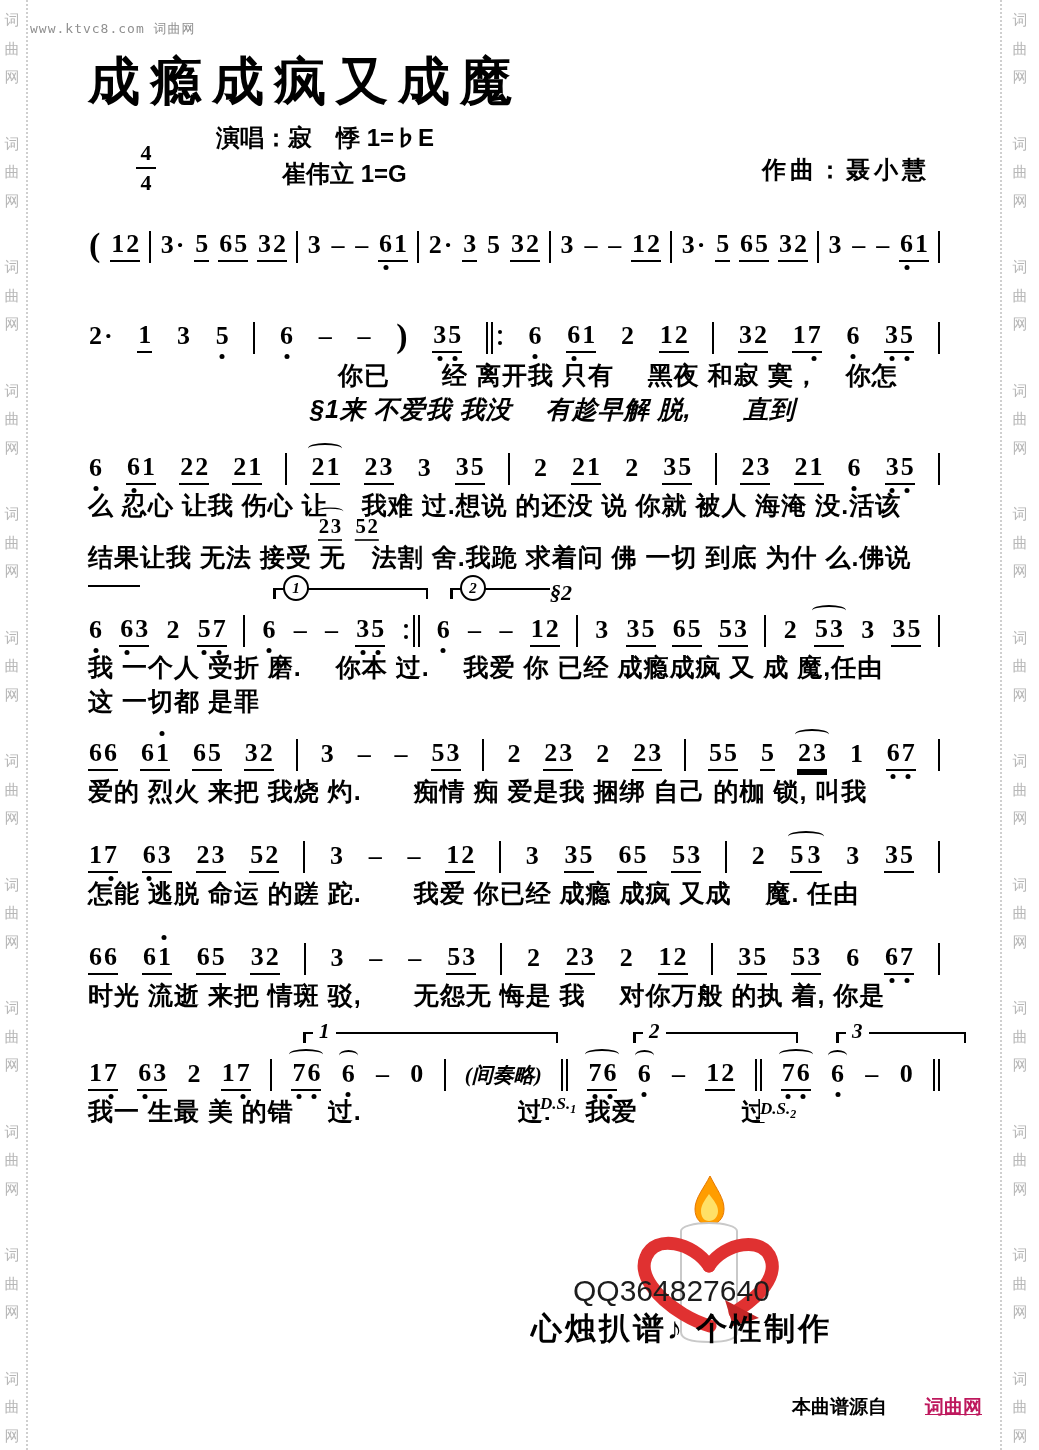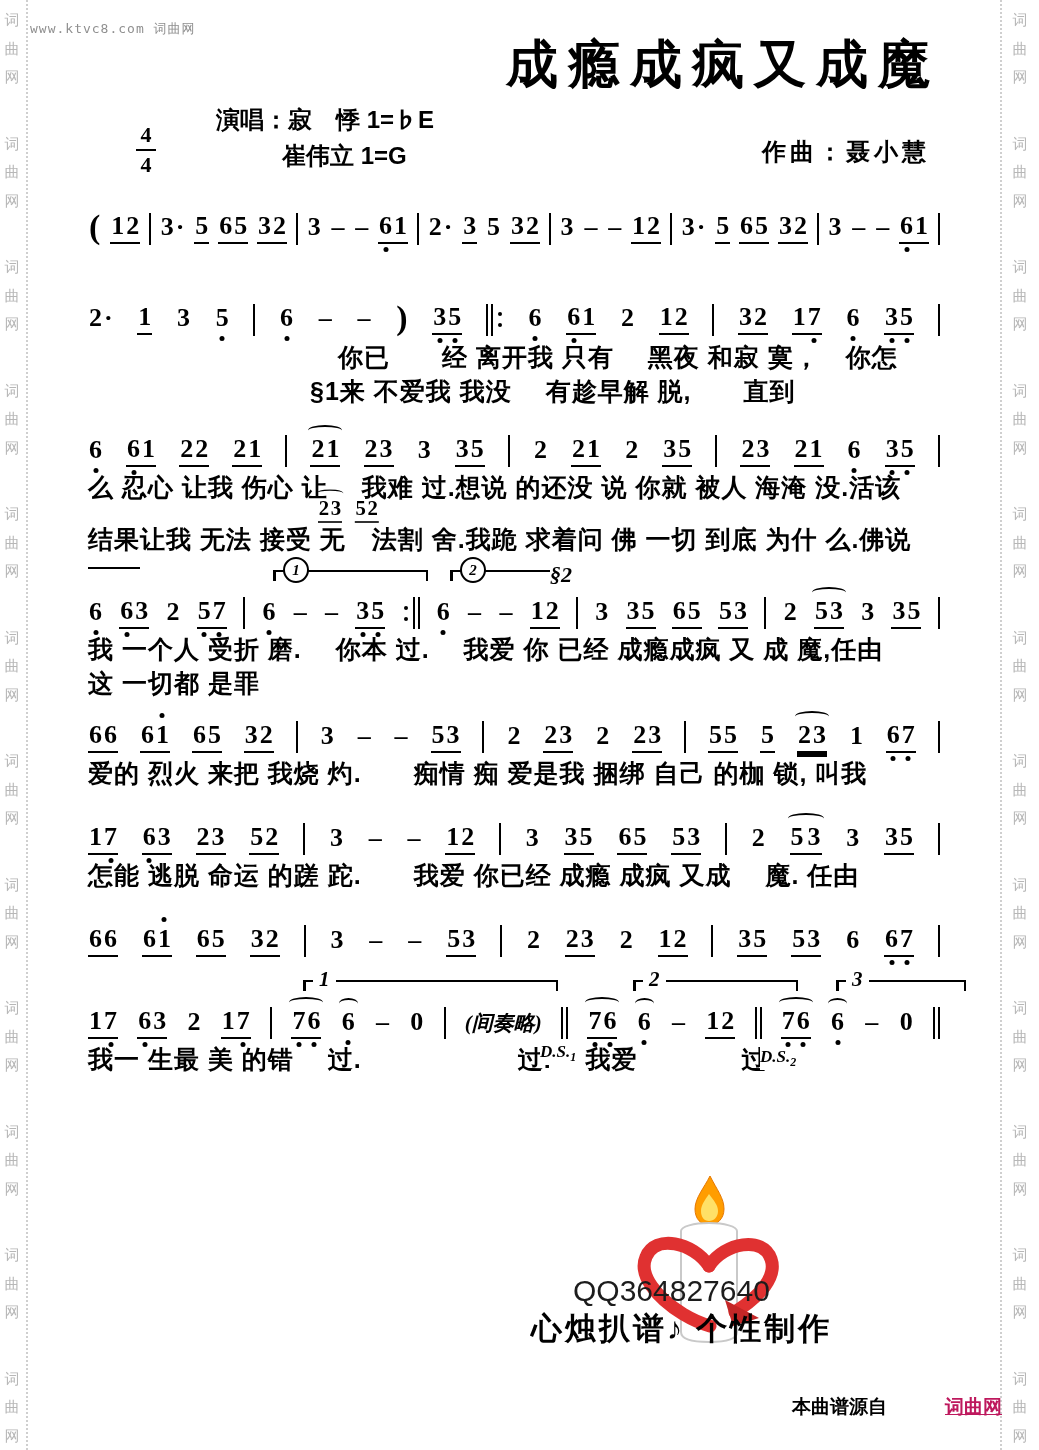--- a/index.html
+++ b/index.html
@@ -7,21 +7,21 @@
         font-family:"Liberation Sans",sans-serif;color:#000;}
   
   .wm-col{position:absolute;top:0;width:24px;display:flex;flex-direction:column;align-items:center;
           color:#b7b7b7;font-size:15px;line-height:1.9;padding-top:6px;}
   .wm-col .grp{display:flex;flex-direction:column;align-items:center;margin-bottom:38px;}
   .wm-line{position:absolute;top:0;bottom:0;border-left:2px dotted #cfcfcf;}
   .wm-top{position:absolute;left:30px;top:20px;font-family:"DejaVu Sans Mono",monospace;
           font-size:13px;color:#8f8f8f;letter-spacing:1px;}
   
   .sheet{position:absolute;left:88px;top:0;width:852px;}
-  .title{padding-top:38px;text-align:right;font-family:Liberation Sans, sans-serif;
+  .title{padding-top:56px;text-align:left;font-family:Liberation Serif, serif;
          font-weight:bold;font-size:52px;letter-spacing:10px;line-height:1;}
   .meta{position:relative;height:84px;margin-top:10px;}
   .timesig{position:absolute;left:48px;top:24px;text-align:center;
            font-family:"Liberation Serif",serif;font-size:22px;font-weight:bold;line-height:1;}
   .timesig .fbar{display:block;width:20px;height:2px;background:#000;margin:3px 0;}
   .singer{position:absolute;left:128px;top:2px;font-size:24px;font-weight:bold;line-height:1.5;}
   .singer .l2{padding-left:66px;}
   .composer{position:absolute;right:10px;top:36px;font-size:24px;font-weight:bold;
             letter-spacing:4px;font-family:"Liberation Serif",serif;}
   
@@ -59,21 +59,21 @@
   .anno-text.seg{font-size:22px;font-style:italic;}
   .anno-text.ds{font-size:17px;font-style:italic;}
   .anno-text sub{font-size:12px;}
   .anno-notes{position:absolute;display:flex;gap:16px;transform:scale(.8);transform-origin:left top;}
   
   .credit{position:absolute;left:505px;top:1172px;width:430px;height:200px;}
   .candle-svg{position:absolute;left:108px;top:0;}
   .qq{position:absolute;left:68px;top:102px;font-size:30px;color:#1c1c1c;}
   .tagline{position:absolute;left:26px;top:136px;font-size:31px;font-weight:bold;
            font-family:"Liberation Serif",serif;white-space:nowrap;letter-spacing:3px;}
-  .source{position:absolute;left:792px;top:1394px;display:flex;gap:58px;align-items:center;}
+  .source{position:absolute;left:792px;top:1394px;display:flex;gap:38px;align-items:center;}
   .source .pre{font-weight:bold;font-size:19px;}
   .source .site{font-weight:bold;font-size:19px;}
 </style>
 </head>
 <body>
 
 <div class="page">
 
   <div class="wm-col" style="left:0;">
       <div class="grp">
@@ -494,21 +494,21 @@
               <span class="chs u1">
                 <span class="ch">3<span class="od b"></span></span>
                 <span class="ch">5<span class="od b"></span></span>
               </span>
             </span>
             <span class="tok bar">
               <i class="bl"></i>
             </span>
           </div>
           <div class="lyr" style="padding-left: 250px;"><span>你已　　经 离开我 只有　 黑夜 和寂 寞，　你怎</span></div>
-          <div class="lyr" style="padding-left: 222px;"><span>§1来 不爱我 我没　 有趁早解 脱,　　直到</span></div>
+          <div class="lyr" style="padding-left: 222px; font-style: italic;"><span>§1来 不爱我 我没　 有趁早解 脱,　　直到</span></div>
         </div>
         <div class="m-line" style="margin-top: 16px;">
           <div class="tok-row">
             <span class="tok">
               <span class="chs">
                 <span class="ch">6<span class="od b"></span></span>
               </span>
             </span>
             <span class="tok">
               <span class="chs u1">
@@ -1091,20 +1091,21 @@
             <span class="tok">
               <span class="chs u1">
                 <span class="ch">6<span class="od b"></span></span>
                 <span class="ch">7<span class="od b"></span></span>
               </span>
             </span>
             <span class="tok bar">
               <i class="bl"></i>
             </span>
           </div>
+          <div class="lyr"><span>时光 流逝 来把 情斑 驳,　　无怨无 悔是 我　 对你万般 的执 着, 你是</span></div>
         </div>
         <div class="m-line" style="margin-top: 18px;">
           <div class="tok-row" style="padding-top: 30px;">
             <span class="tok">
               <span class="chs u1">
                 <span class="ch">1</span>
                 <span class="ch">7<span class="od b"></span></span>
               </span>
             </span>
             <span class="tok">

